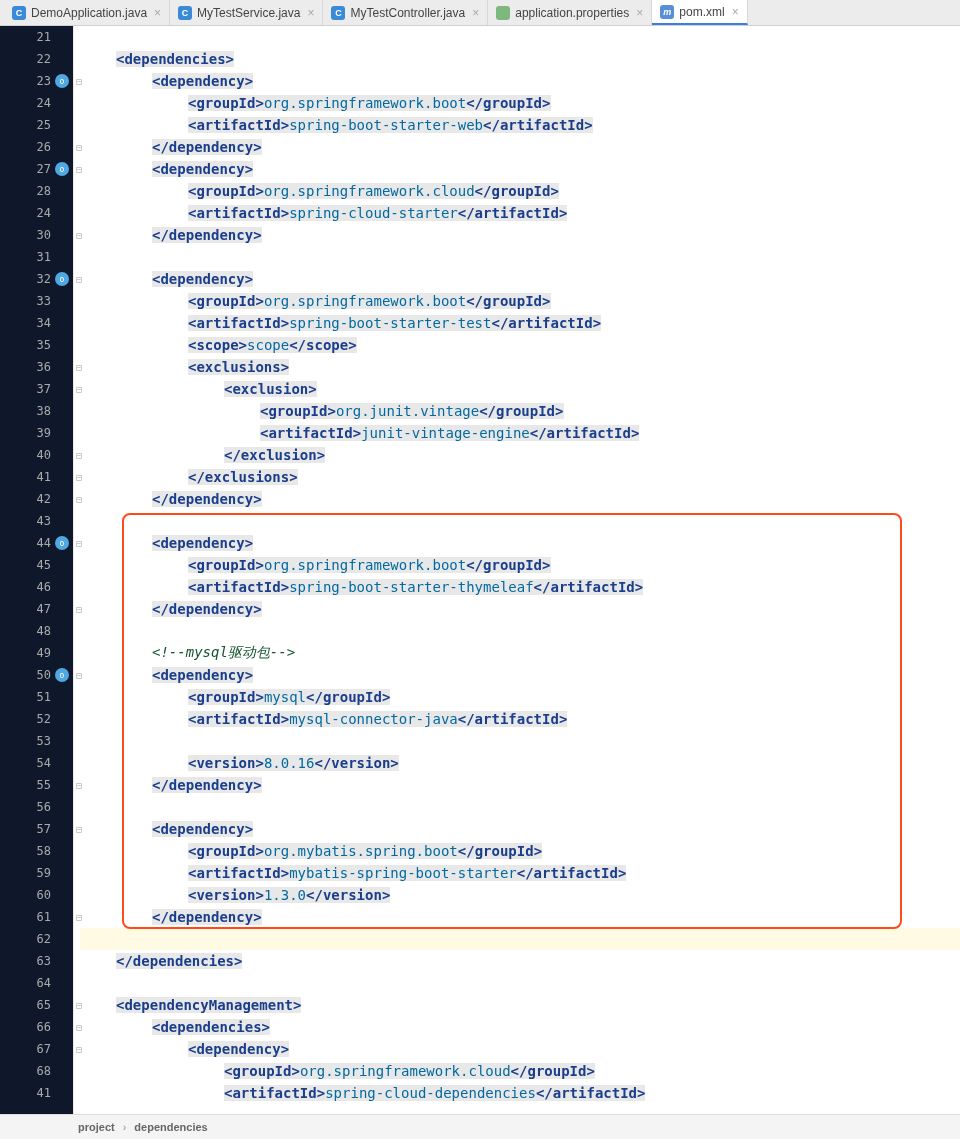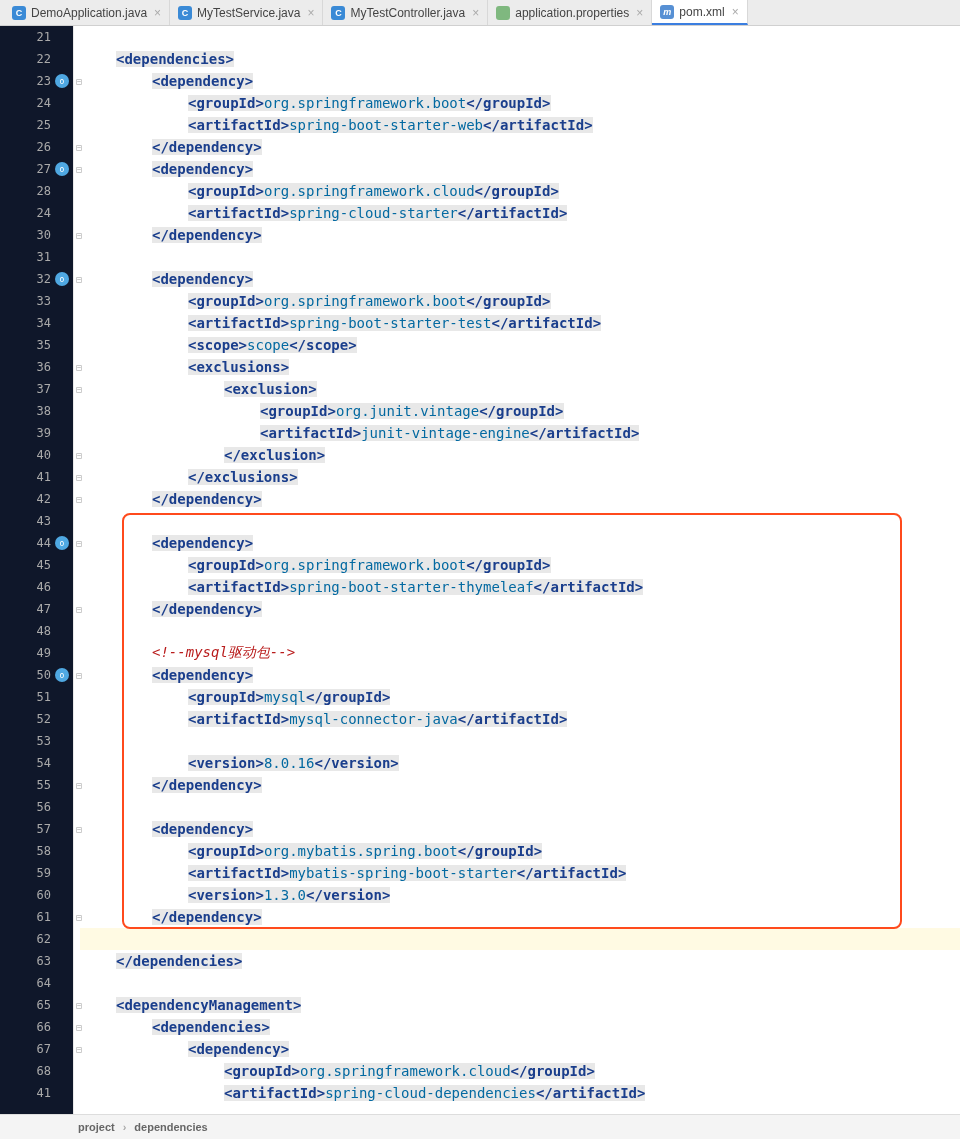--- a/index.html
+++ b/index.html
@@ -21,21 +21,21 @@
 .gline .fold { position: absolute; right: -9px; color: #bbb; font-size: 10px; }
 
 .code { flex: 1; padding-left: 6px; position: relative; }
 .cline { height: 22px; display: flex; align-items: center; white-space: pre; }
 .cline.current { background: #fffae3; }
 .i1 { padding-left: 36px; } .i2 { padding-left: 72px; } .i3 { padding-left: 108px; } .i4 { padding-left: 144px; } .i5 { padding-left: 180px; }
 
 .tag { color: #1a3e8c; font-weight: bold; background: #e8e8e8; }
 .brk { color: #1a3e8c; font-weight: bold; background: #e8e8e8; }
 .txt { color: #0369a1; background: #e8e8e8; }
-.cmt { color: #b91c1c; font-style: italic; }
+.cmt { color: #14532d; font-style: italic; }
 
 .redbox { position: absolute; border: 2px solid #ff4a1c; border-radius: 8px; pointer-events: none; }
 
 .breadcrumb { height: 25px; background: #f4f4f4; border-top: 1px solid #ddd; display: flex; align-items: center; padding-left: 78px; font-family: -apple-system, sans-serif; font-size: 11px; color: #666; gap: 8px; font-weight: bold; }
 .breadcrumb .sep { color: #aaa; }
 </style>
 </head>
 <body>
 
 <div class="tabs" id="tabs">

